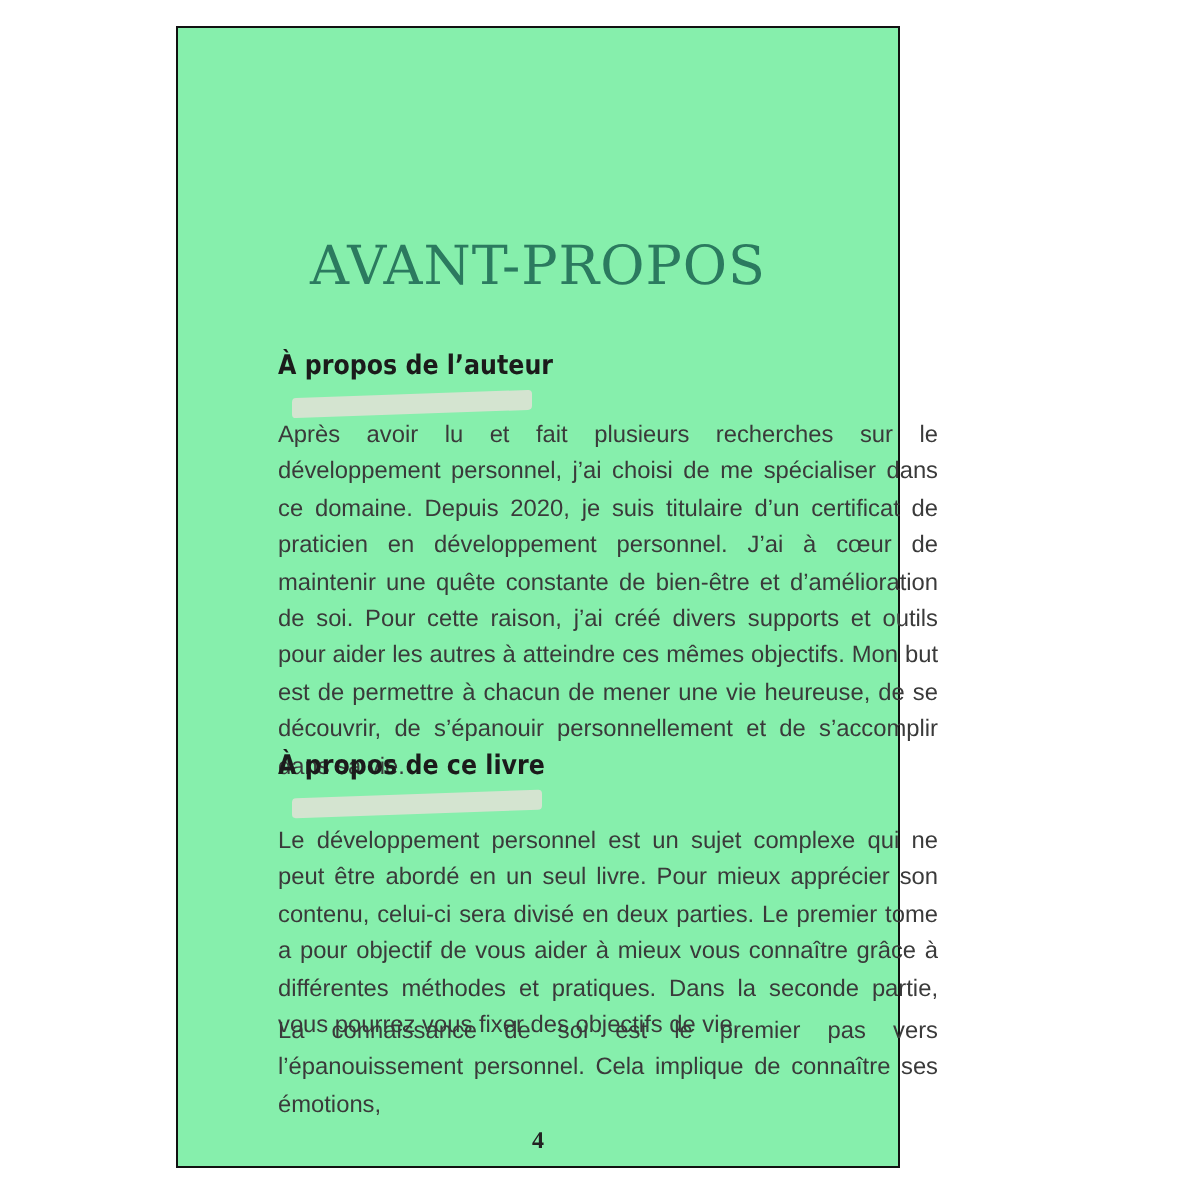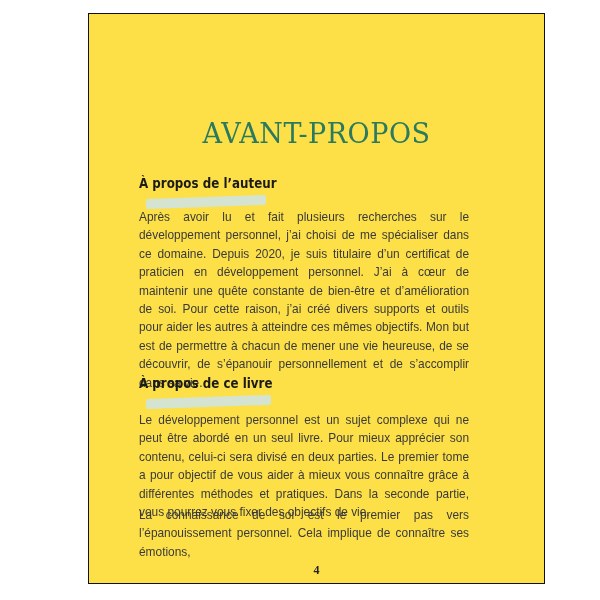--- a/index.html
+++ b/index.html
@@ -5,22 +5,22 @@
     html, body { margin: 0; padding: 0; }
     body {
       width: 600px; height: 600px;
       background: #ffffff;
       position: relative;
       overflow: hidden;
     }
     .page {
       position: absolute;
       left: 88px; top: 13px;
-      width: 457px; height: 571px;
-      background: #fde047;
+      width: 362px; height: 571px;
+      background: #86efac;
       border: 1.5px solid #111;
       box-sizing: border-box;
     }
     .title {
       position: absolute;
       left: 0; right: 0; top: 104px;
       text-align: center;
       font-family: "DejaVu Serif", serif;
       font-size: 27px;
       letter-spacing: 0.5px;

